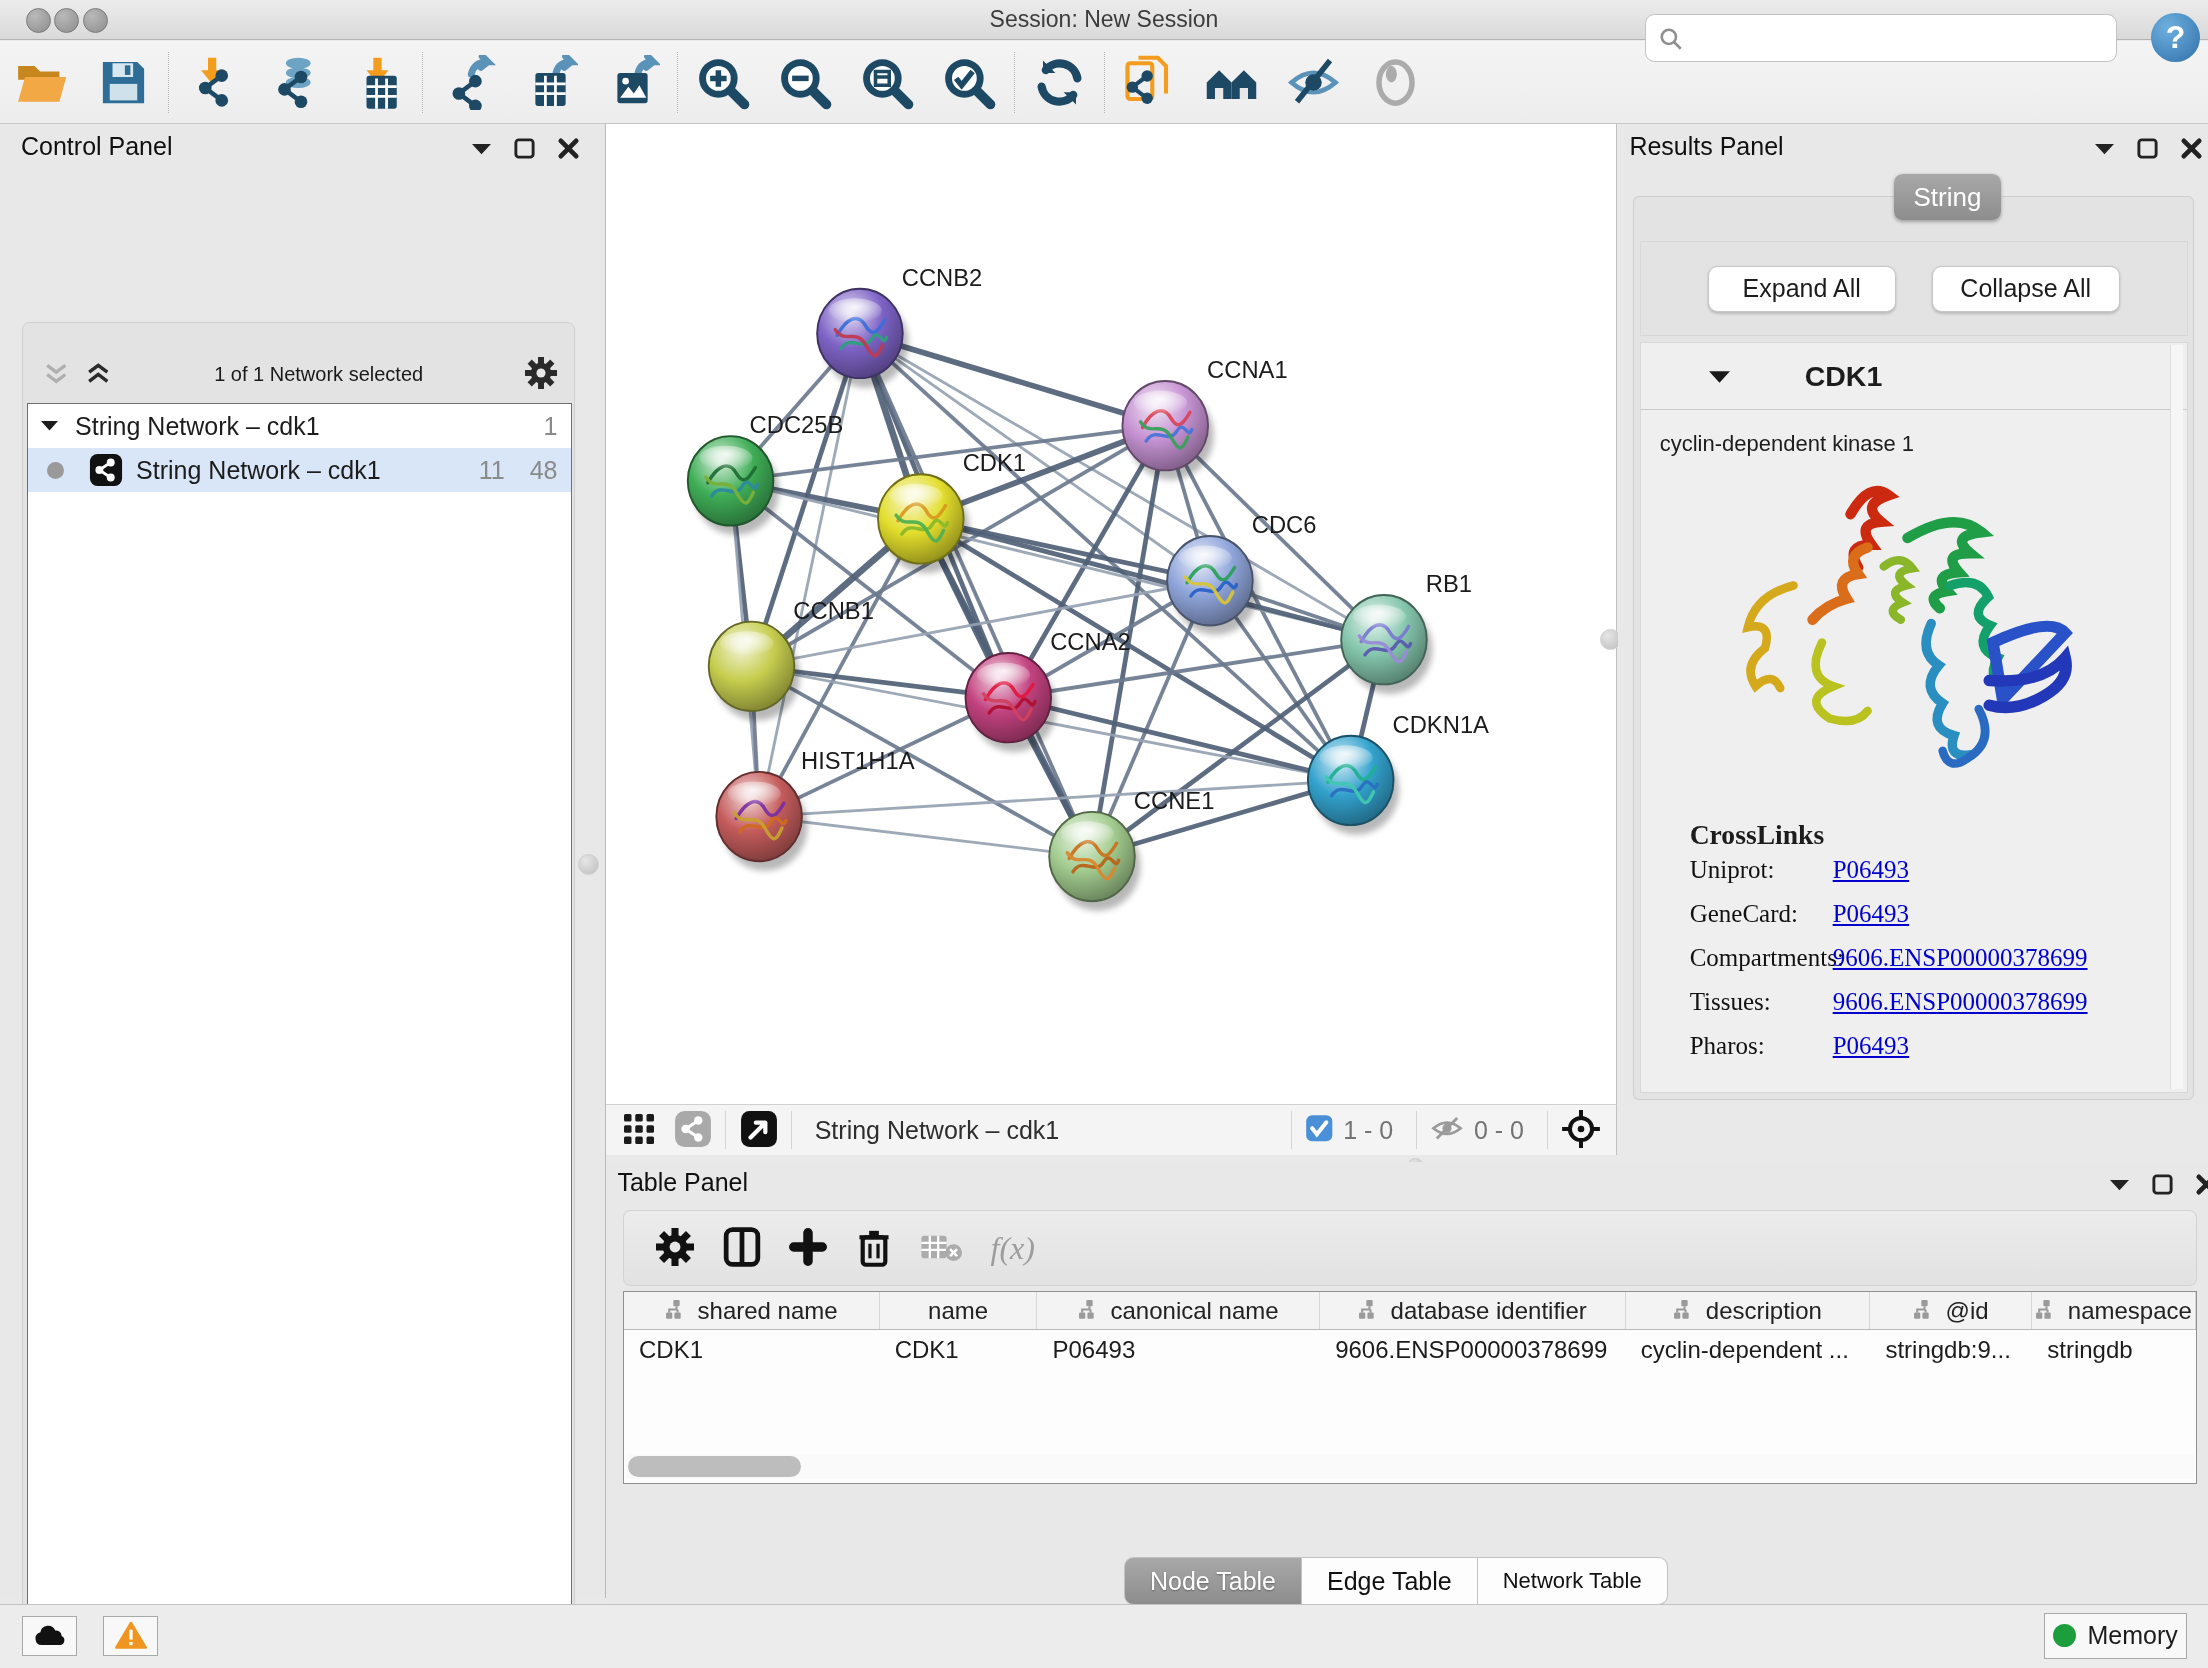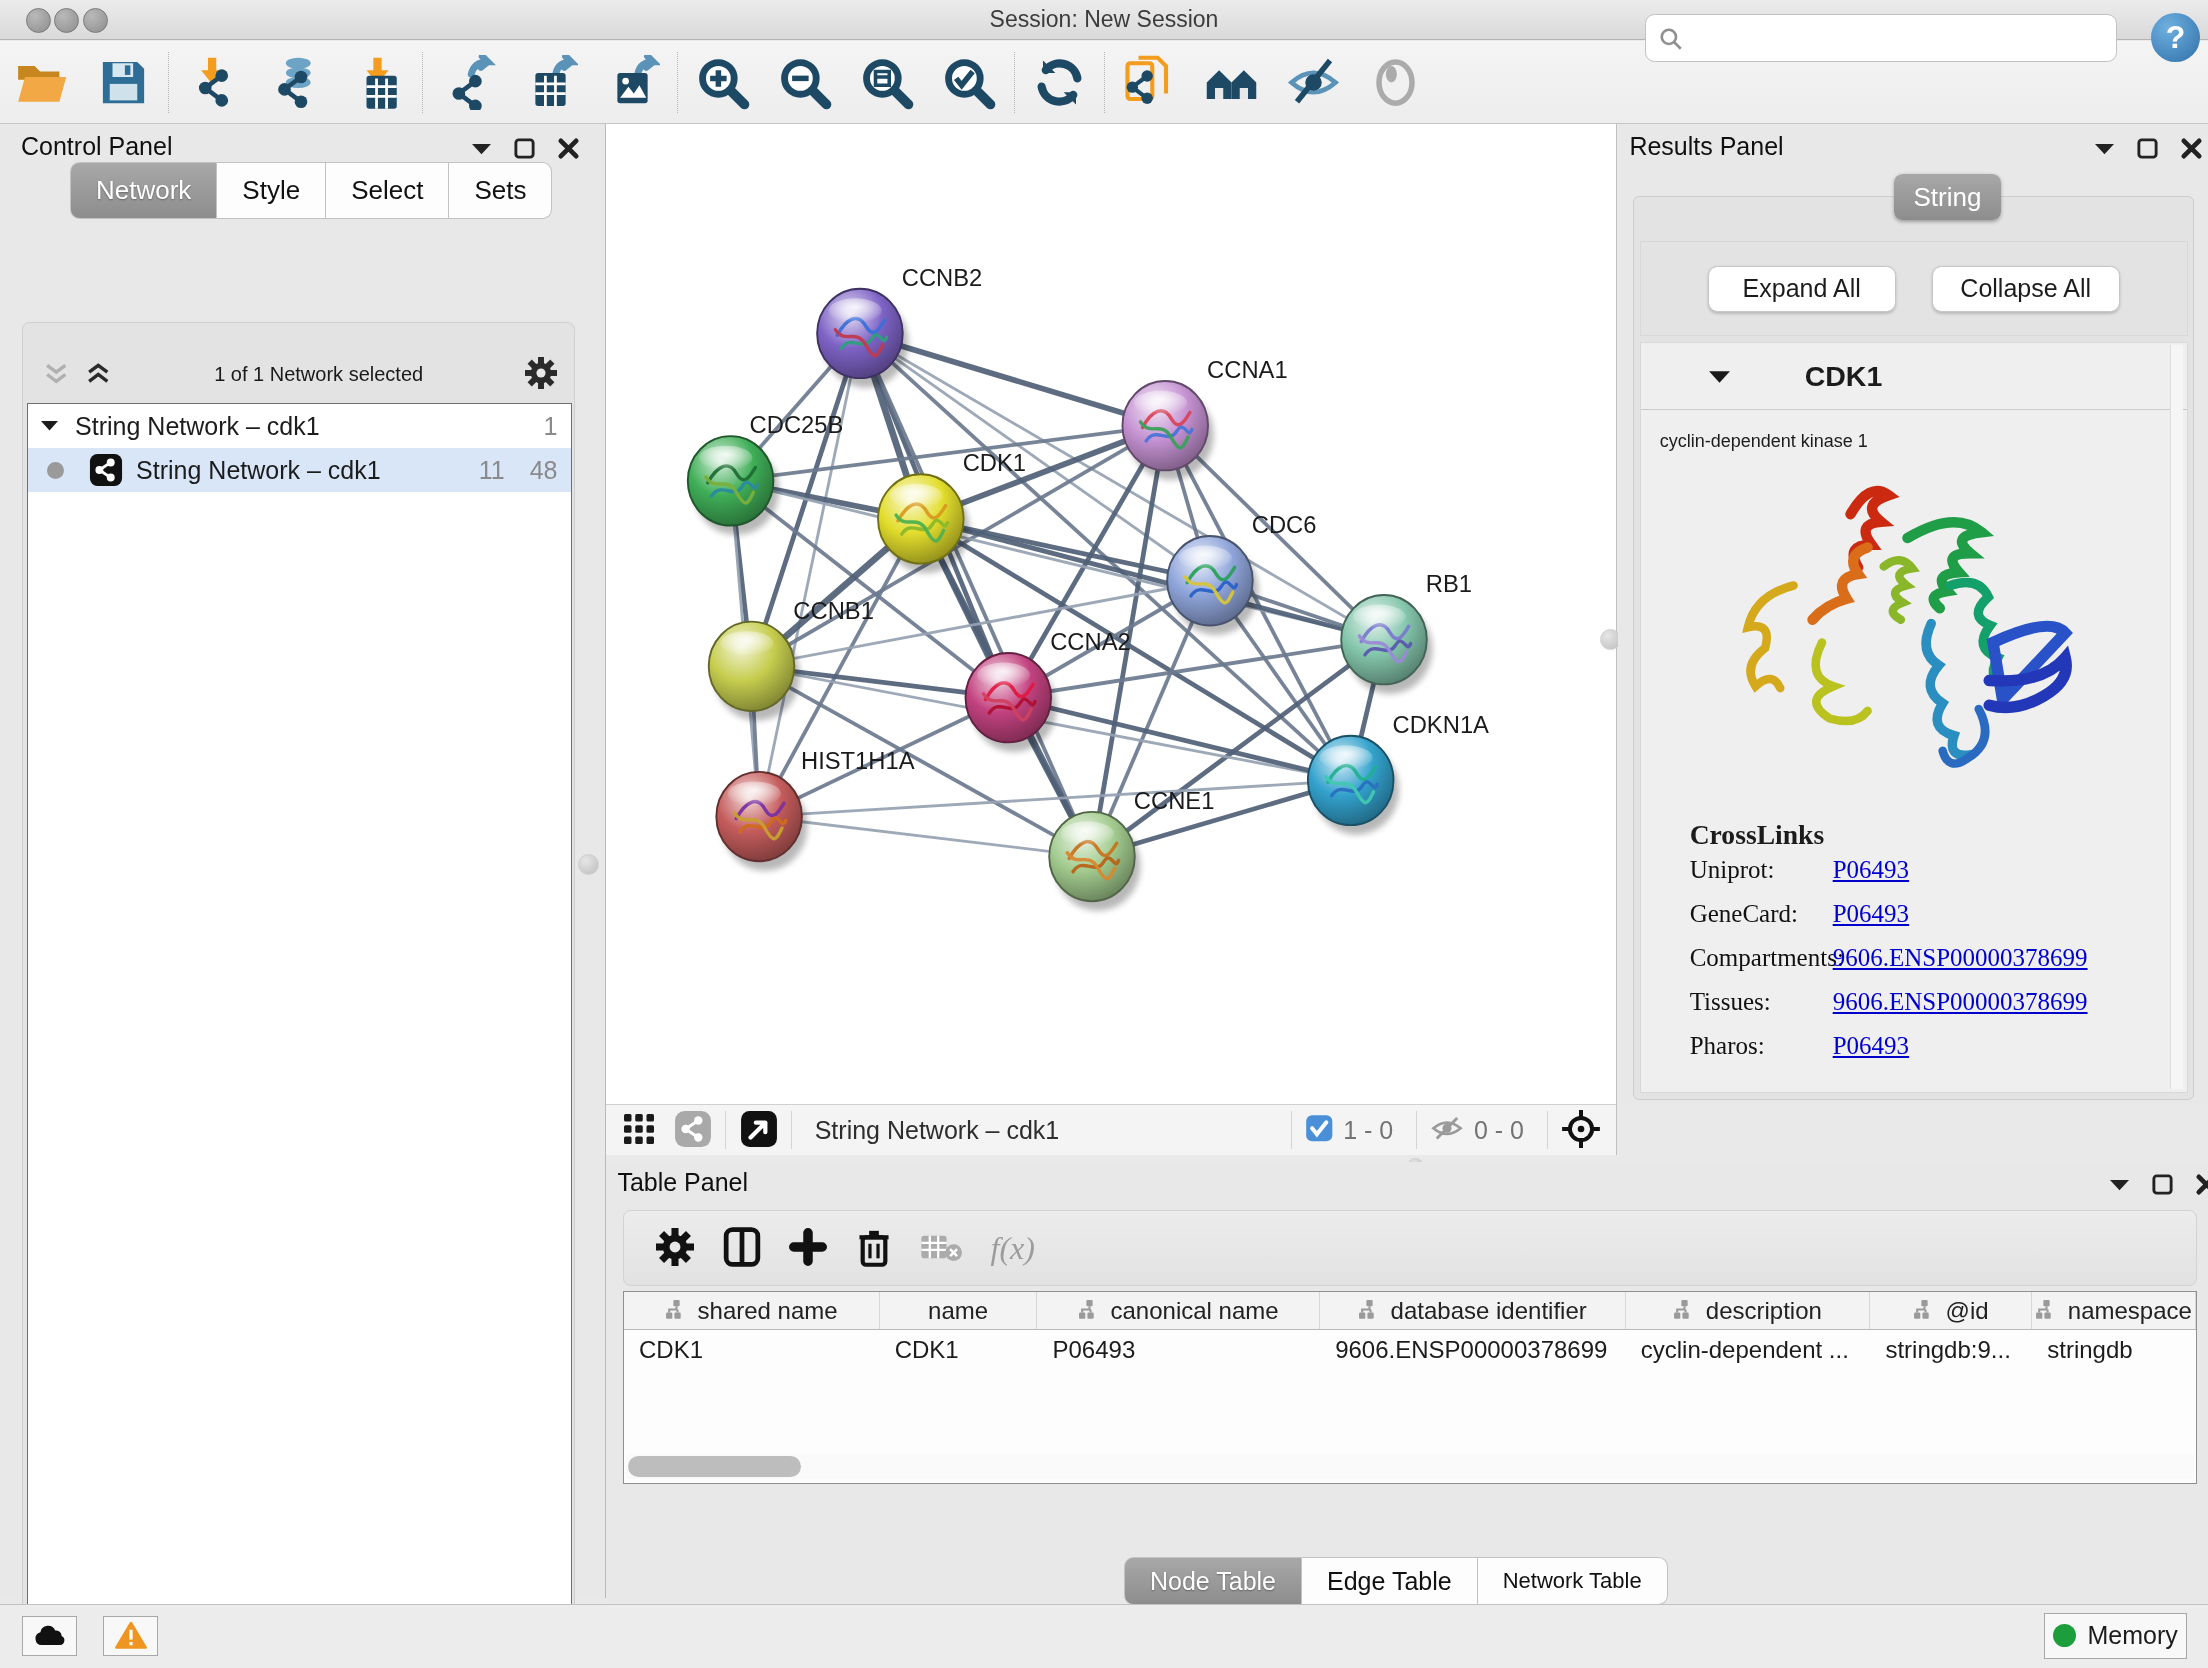--- a/index.html
+++ b/index.html
@@ -72,21 +72,21 @@
     background:#e3e3e3; border:1px solid #cdcdcd; border-radius:5.7px; }
   #rp-buttons { position:absolute; left:5.7px; top:44px; width:548px; height:95px;
     border:1.9px groove #d8d8d8; display:flex; align-items:center; justify-content:center; gap:36px; }
   .rp-btn { width:188px; height:46px; background:#fff; border:1px solid #c6c6c6; border-radius:9.5px;
     font-size:25px; display:flex; align-items:center; justify-content:center;
     box-shadow:0 1.9px 2.9px rgba(0,0,0,.18); }
   #rp-section { position:absolute; left:5.7px; top:145px; width:548px; height:751px;
     border:1.9px groove #d8d8d8; background:#efefef; }
   #rp-sec-hdr { height:67px; border-bottom:1px solid #c9c9c9; display:flex; align-items:center; }
   #rp-sec-name { font-size:28.5px; font-weight:bold; margin-left:74px; }
-  #rp-desc { font-size:18px; margin:21px 0 0 19px; }
+  #rp-desc { font-size:22px; margin:21px 0 0 19px; }
   #rp-scrollbar { position:absolute; right:3.8px; top:1.9px; width:13.3px; height:744px;
     background:#f6f6f6; border-left:1px solid #ddd; }
   #crosslinks { position:absolute; left:49px; top:476px; font-family:"Liberation Serif", serif; }
   #crosslinks h3 { font-size:27.6px; margin-bottom:5px; font-family:"Liberation Serif", serif; }
   .cl-row { display:flex; font-size:25px; margin-bottom:16px; }
   .cl-label { width:143px; color:#111; }
   .cl-link { color:#0000cc; text-decoration:underline; }
   
   #table-panel { position:absolute; left:606px; top:1162px; width:1603px; height:441px;
     background:#e8e8e8; border-right:1px solid #c0c0c0; }
@@ -281,26 +281,20 @@
     <svg width="21" height="13.3" viewBox="0 0 22 14">
         <polygon points="1,2 21,2 11,13" fill="#222"></polygon>
       </svg>
     <svg width="23" height="23" viewBox="0 0 24 24">
         <rect x="3" y="3" width="18" height="18" fill="none" stroke="#222" stroke-width="3" rx="3"></rect>
       </svg>
     <svg width="23" height="23" viewBox="0 0 24 24">
         <path d="M4 4 L20 20 M20 4 L4 20" stroke="#222" stroke-width="5" stroke-linecap="round"></path>
       </svg>
   </div>
-  <div class="tabstrip abs" style="left:70px; top:38px">
-      <div class="tab sel">Network</div>
-      <div class="tab ">Style</div>
-      <div class="tab ">Select</div>
-      <div class="tab ">Sets</div>
-    </div>
   <div id="cp-groupbox">
     <div id="cp-summary">
       <svg style="margin-left:19px" width="28.5" height="25" viewBox="0 0 24 22">
         <path d="M4 3 L12 9 L20 3 M4 11 L12 17 L20 11" fill="none" stroke="#b0b0b0" stroke-width="3"></path>
         </svg>
       <svg style="margin-left:13.3px" width="28.5" height="25" viewBox="0 0 24 22">
         <path d="M4 9 L12 3 L20 9 M4 17 L12 11 L20 17" fill="none" stroke="#2a2a2a" stroke-width="3"></path>
         </svg>
       <span id="cp-summary-label">1 of 1 Network selected</span>
       <span style="margin-right:17px"><svg width="32" height="32" viewBox="-14 -14 28 28">

